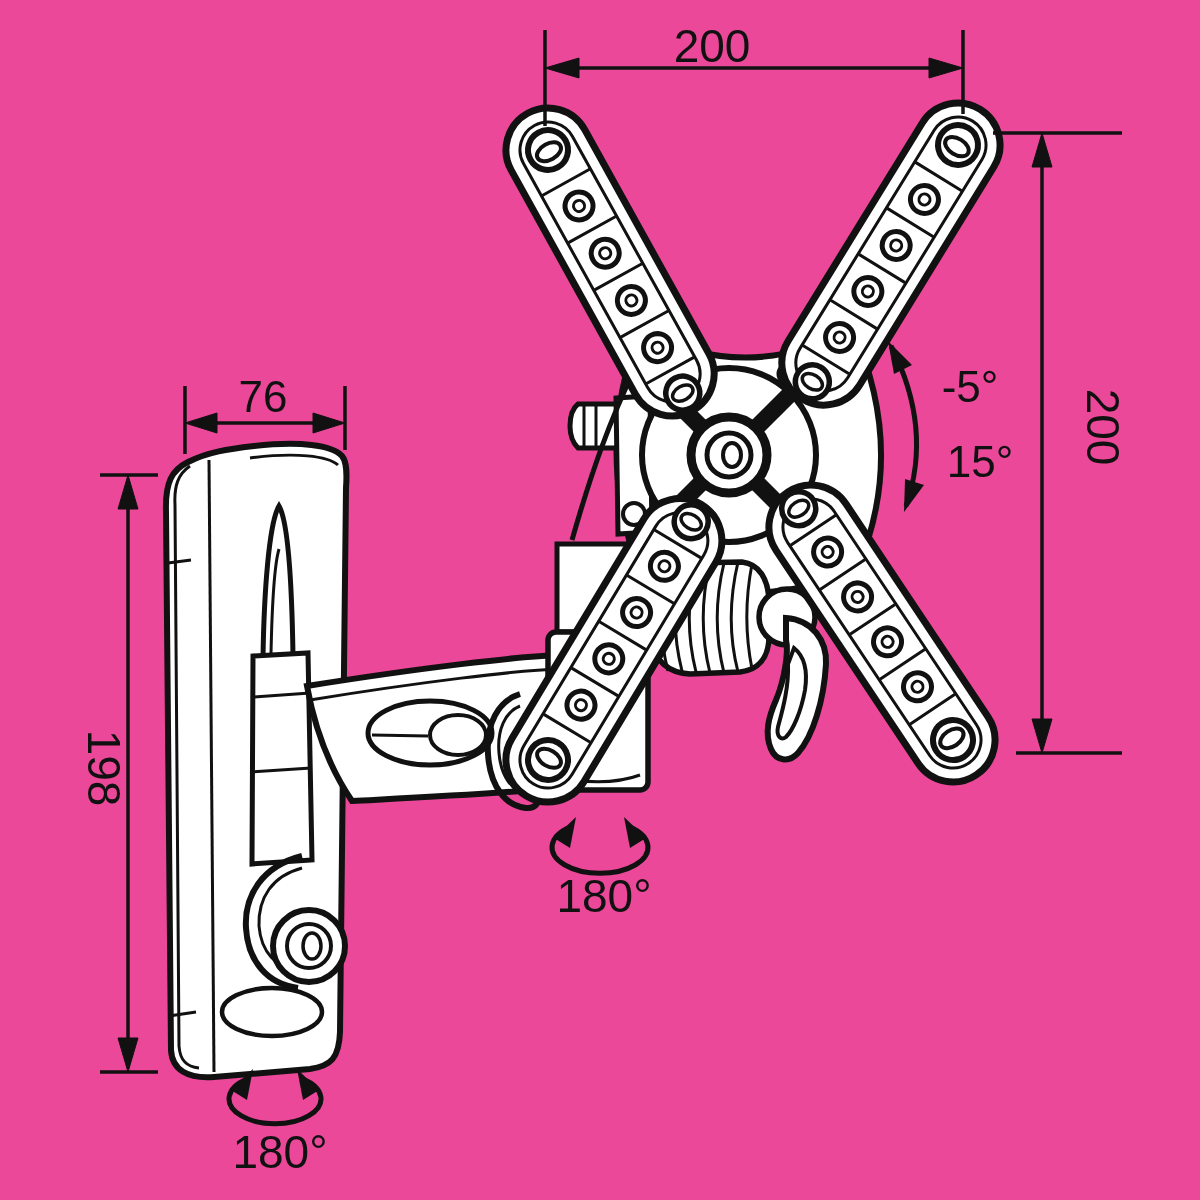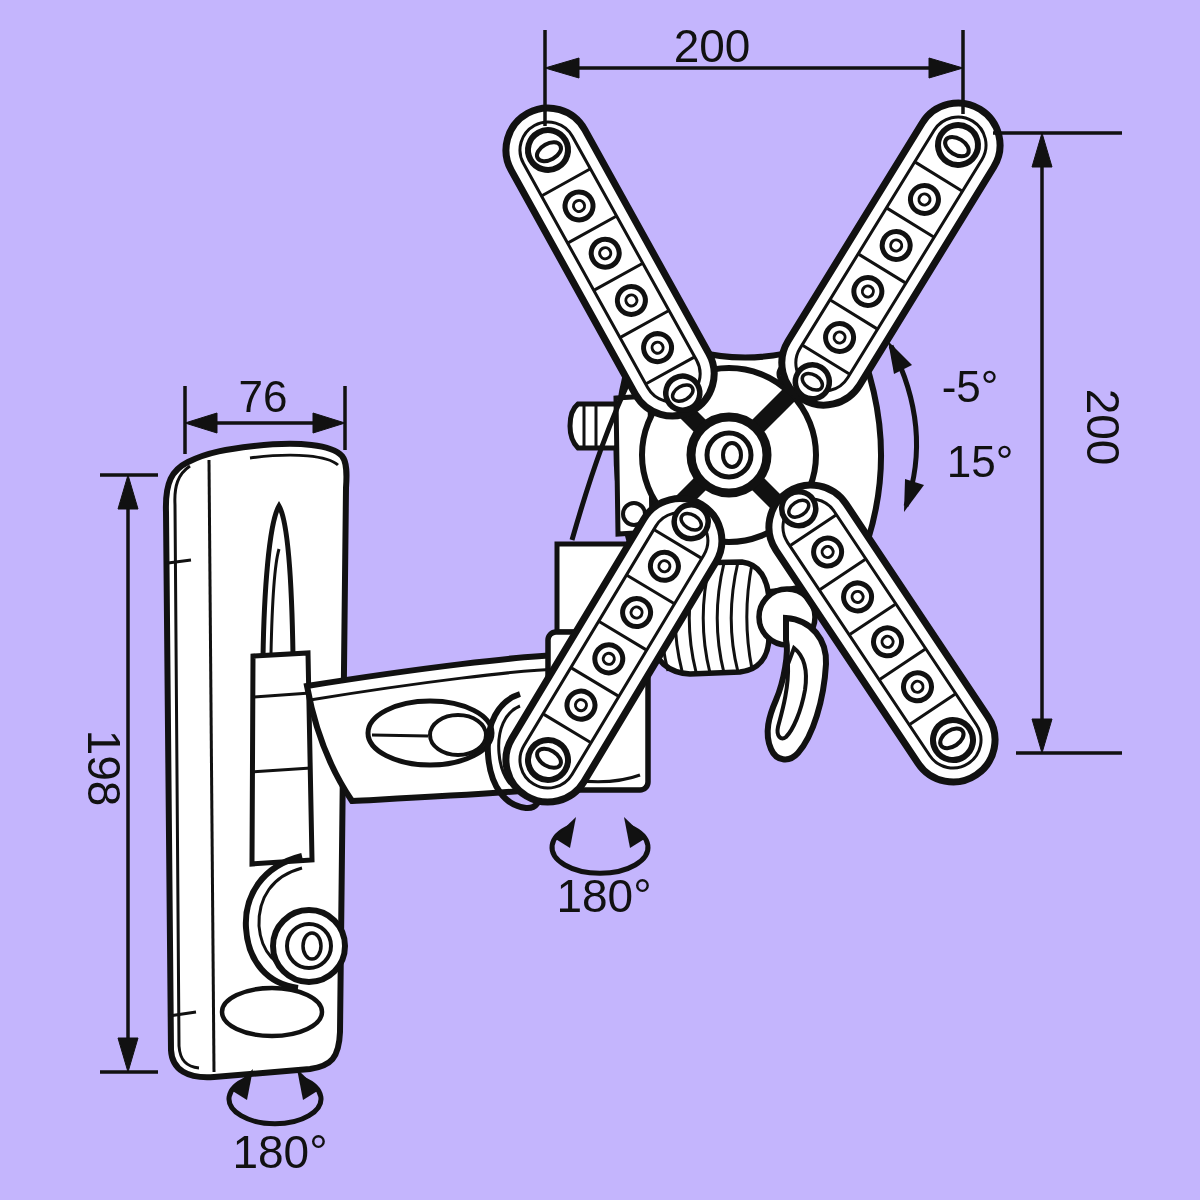--- a/index.html
+++ b/index.html
@@ -1,20 +1,20 @@
 <!DOCTYPE html>
 <html><head>
 <meta charset="utf-8">
 <style>
   html, body { margin: 0; padding: 0; background: #ffffff; }
   .canvas {
     position: relative;
     width: 1200px;
     height: 1200px;
-    background: #c4b5fd;
+    background: #ec4899;
     overflow: hidden;
   }
   svg { display: block; }
   .dim-text {
     font-family: "Liberation Sans", "DejaVu Sans", sans-serif;
     font-size: 46px;
     fill: #111111;
   }
   .dim-text-small {
     font-family: "Liberation Sans", "DejaVu Sans", sans-serif;

